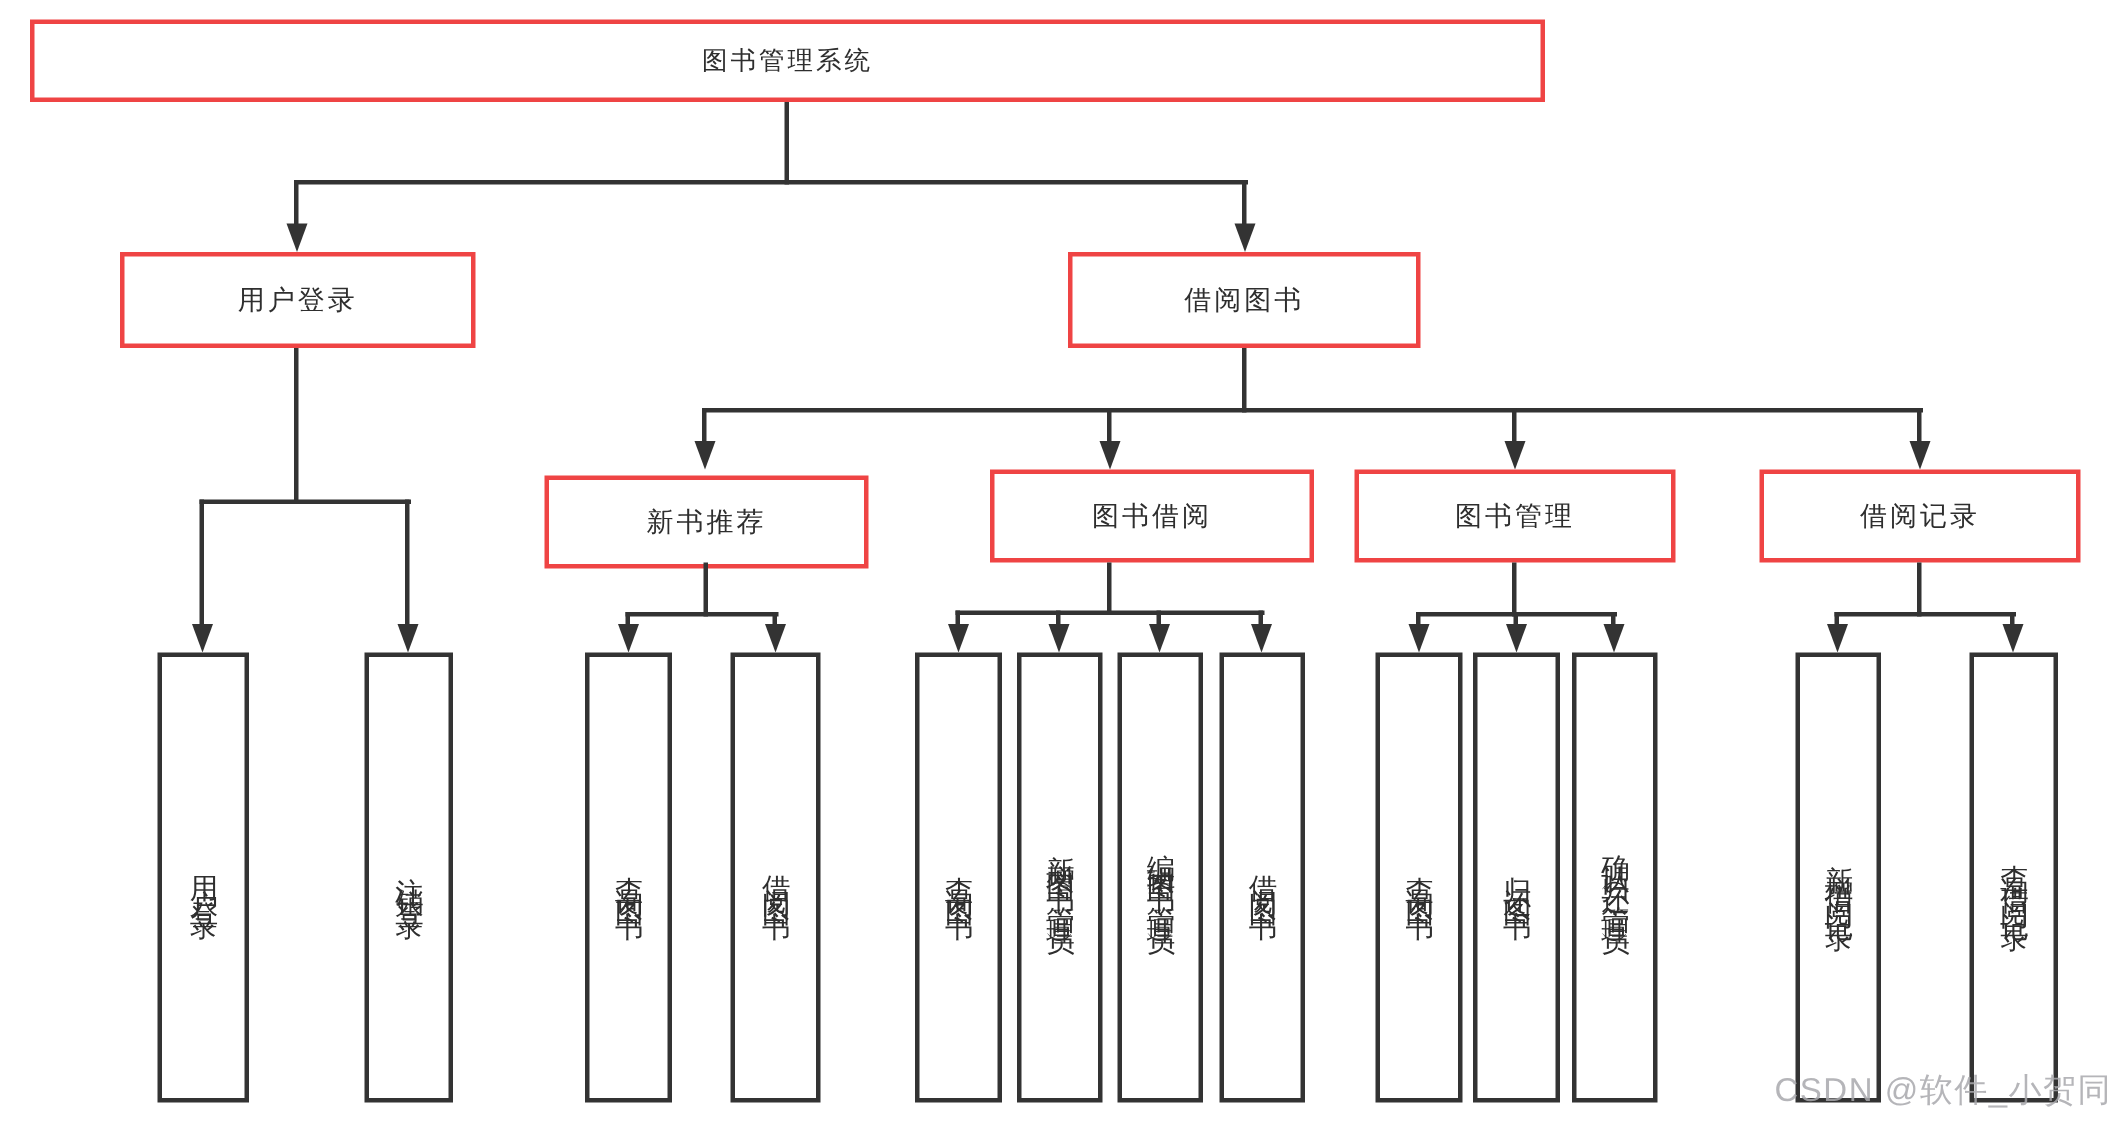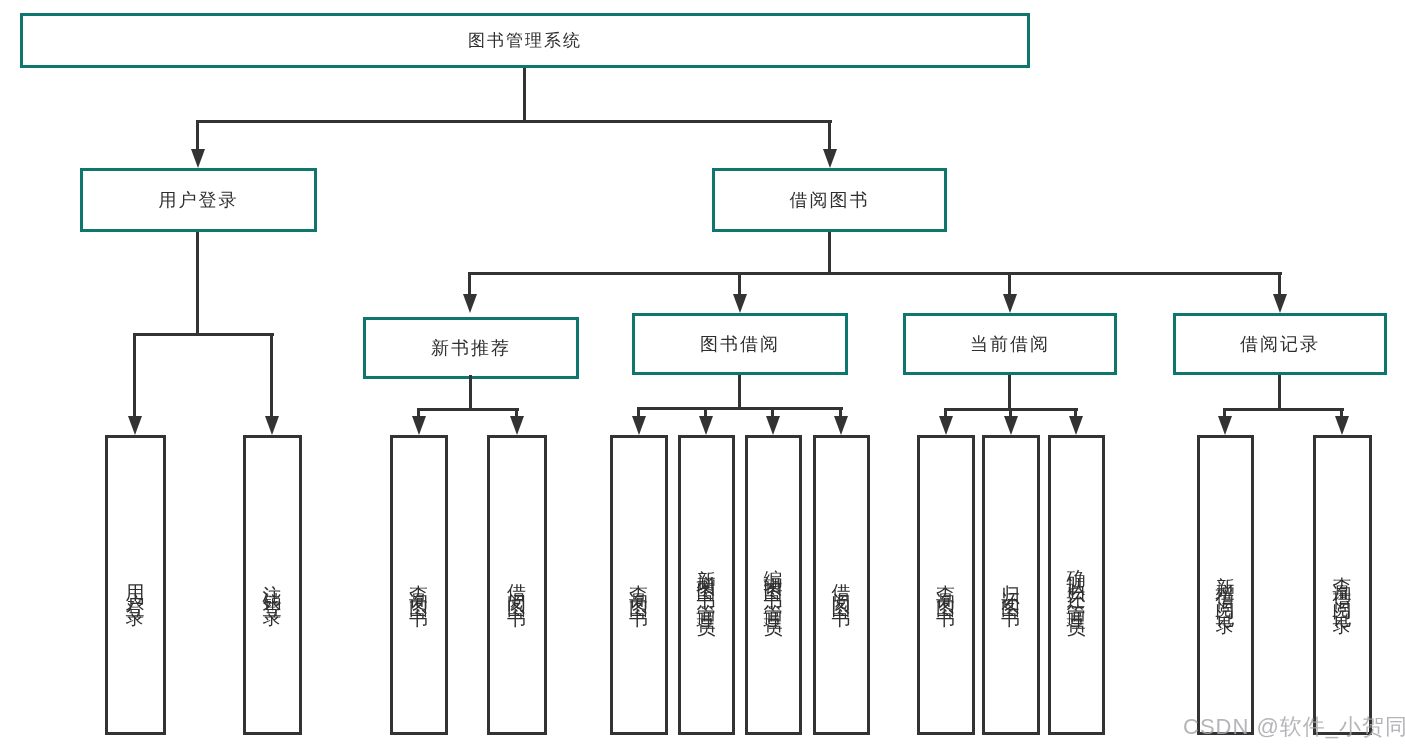--- a/index.html
+++ b/index.html
@@ -7,21 +7,21 @@
     position: relative;
     width: 1405px;
     height: 747px;
     background: #ffffff;
     font-family: "Liberation Sans", "DejaVu Sans", sans-serif;
     overflow: hidden;
   }
   .hbox {
     position: absolute;
     box-sizing: border-box;
-    border: 3px solid #0f766e;
+    border: 3px solid #ef4444;
     background: #ffffff;
     display: flex;
     align-items: center;
     justify-content: center;
     font-size: 18px;
     letter-spacing: 2px;
     color: #2e2e2e;
   }
   .vbox {
     position: absolute;
@@ -87,22 +87,22 @@
   <div class="vl" style="left:468px; top:272px; height:25px;"></div>
   <div class="vl" style="left:738px; top:272px; height:25px;"></div>
   <div class="vl" style="left:1008px; top:272px; height:25px;"></div>
   <div class="vl" style="left:1278px; top:272px; height:25px;"></div>
   <div class="arr" style="left:463px; top:294px;"></div>
   <div class="arr" style="left:733px; top:294px;"></div>
   <div class="arr" style="left:1003px; top:294px;"></div>
   <div class="arr" style="left:1273px; top:294px;"></div>
 
   <div class="hbox" style="left:363px; top:317px; width:216px; height:62px;">新书推荐</div>
-  <div class="hbox" style="left:632px; top:313px; width:216px; height:62px;">图书借阅</div>
-  <div class="hbox" style="left:903px; top:313px; width:214px; height:62px;">当前借阅</div>
+  <div class="hbox" style="left:660px; top:313px; width:216px; height:62px;">图书借阅</div>
+  <div class="hbox" style="left:903px; top:313px; width:214px; height:62px;">图书管理</div>
   <div class="hbox" style="left:1173px; top:313px; width:214px; height:62px;">借阅记录</div>
 
   <div class="vl" style="left:469px; top:375px; height:36px;"></div>
   <div class="hl" style="left:417px; top:408px; width:102px;"></div>
   <div class="vl" style="left:417px; top:408px; height:10px;"></div>
   <div class="vl" style="left:515px; top:408px; height:10px;"></div>
   <div class="arr" style="left:412px; top:416px;"></div>
   <div class="arr" style="left:510px; top:416px;"></div>
 
   <div class="vl" style="left:738px; top:375px; height:35px;"></div>

